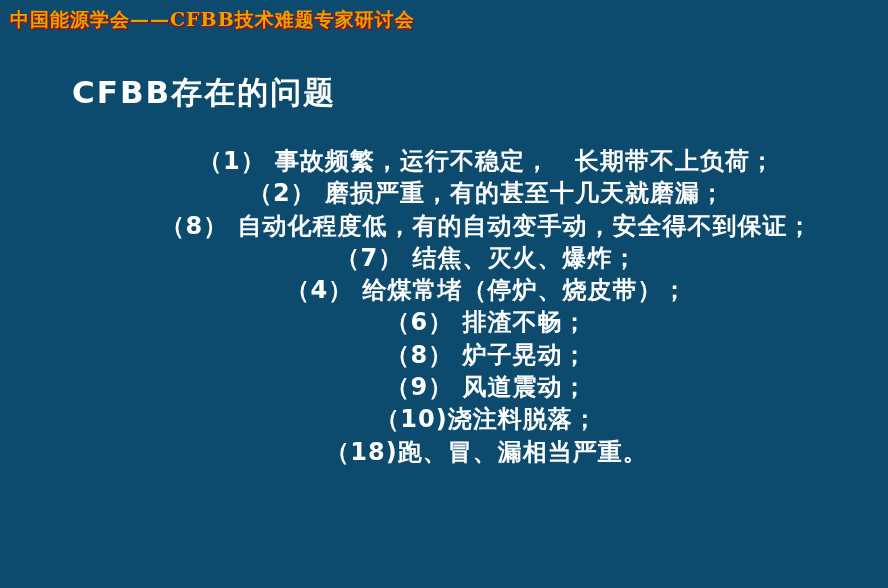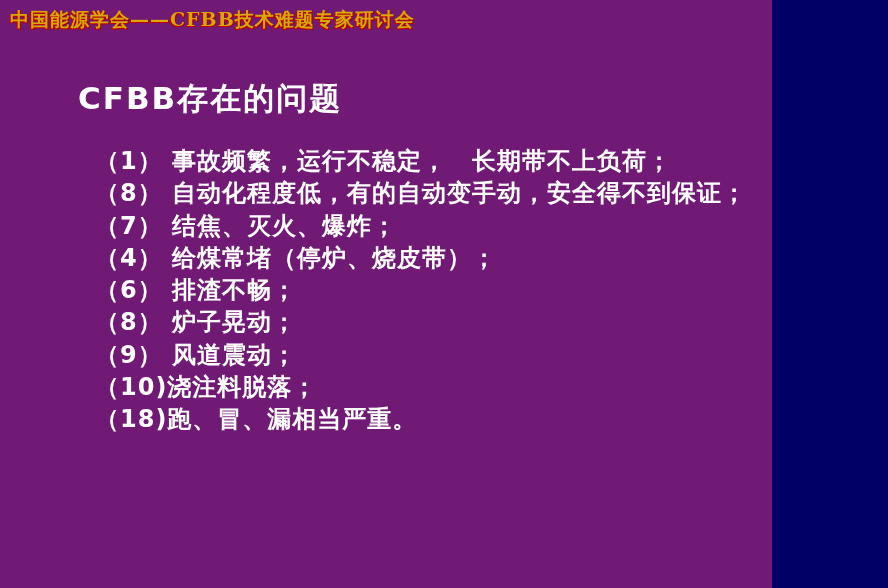--- a/index.html
+++ b/index.html
@@ -2,74 +2,76 @@
 <html><head>
 <meta charset="utf-8">
 <style>
   html, body {
     margin: 0;
     padding: 0;
     background: #000066;
   }
   .slide {
     position: relative;
-    width: 772px;
+    width: 888px;
     height: 588px;
-    background: #701a75;
+    background: #0c4a6e;
     overflow: hidden;
     font-family: "DejaVu Sans", "Liberation Sans", sans-serif;
   }
   .header-banner {
     position: absolute;
     top: 7px;
     left: 10px;
     font-family: "DejaVu Serif", "Liberation Serif", serif;
     font-size: 19px;
     font-weight: bold;
     color: #d8a800;
     text-shadow: -1px 1px 0 #c00000, 1px 1px 0 #a00000;
     letter-spacing: 1px;
     white-space: nowrap;
   }
   .page-title {
     position: absolute;
     top: 68px;
     left: 68px;
-    margin: 10px;
+    margin: 4px;
     font-size: 31px;
     font-weight: bold;
     color: #ffffff;
     letter-spacing: 2px;
     white-space: nowrap;
   }
   .problem-list {
     position: absolute;
     top: 145px;
     left: 95px;
     right: 10px;
+    text-align: center;
   }
   .problem-list .list-item {
     font-size: 24px;
     font-weight: bold;
     color: #ffffff;
     line-height: 32.3px;
     letter-spacing: 1px;
     white-space: pre;
   }
 </style>
 </head>
 <body>
 
 <div class="slide">
   <div class="header-banner">中国能源学会——CFBB技术难题专家研讨会</div>
 
   <h1 class="page-title">CFBB存在的问题</h1>
 
   <div class="problem-list">
       <div class="list-item">（1） 事故频繁，运行不稳定，　长期带不上负荷；</div>
+      <div class="list-item">（2） 磨损严重，有的甚至十几天就磨漏；</div>
       <div class="list-item">（8） 自动化程度低，有的自动变手动，安全得不到保证；</div>
       <div class="list-item">（7） 结焦、灭火、爆炸；</div>
       <div class="list-item">（4） 给煤常堵（停炉、烧皮带）；</div>
       <div class="list-item">（6） 排渣不畅；</div>
       <div class="list-item">（8） 炉子晃动；</div>
       <div class="list-item">（9） 风道震动；</div>
       <div class="list-item">（10)浇注料脱落；</div>
       <div class="list-item">（18)跑、冒、漏相当严重。</div>
     </div>
 </div>

